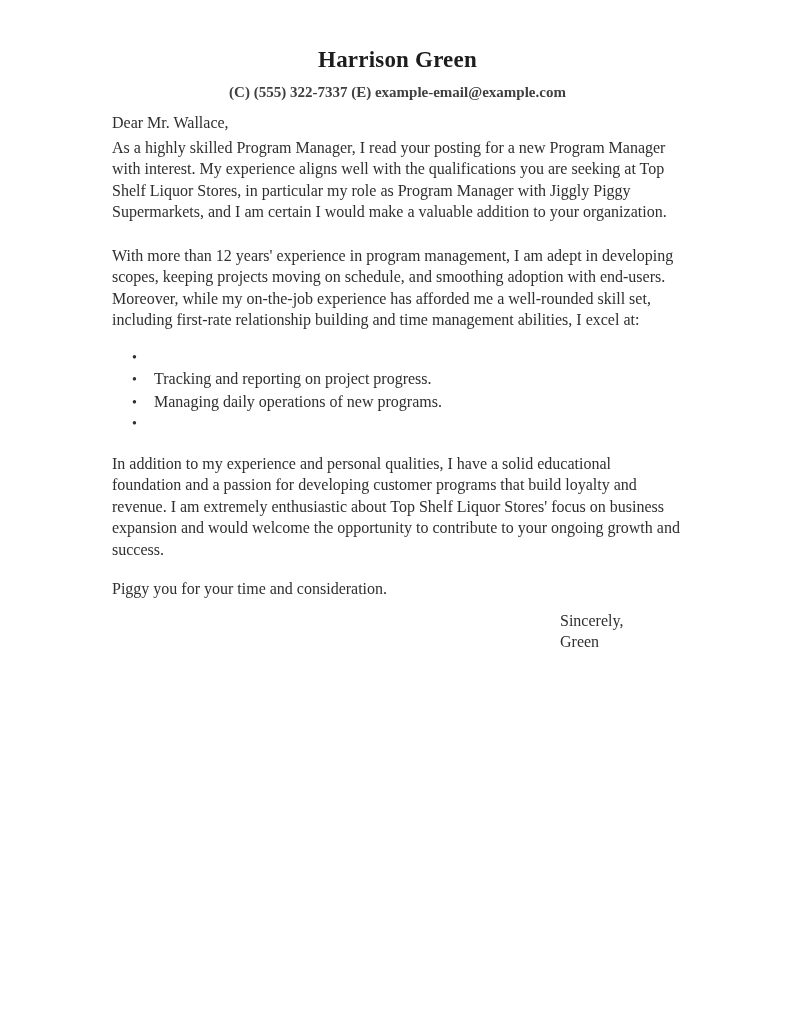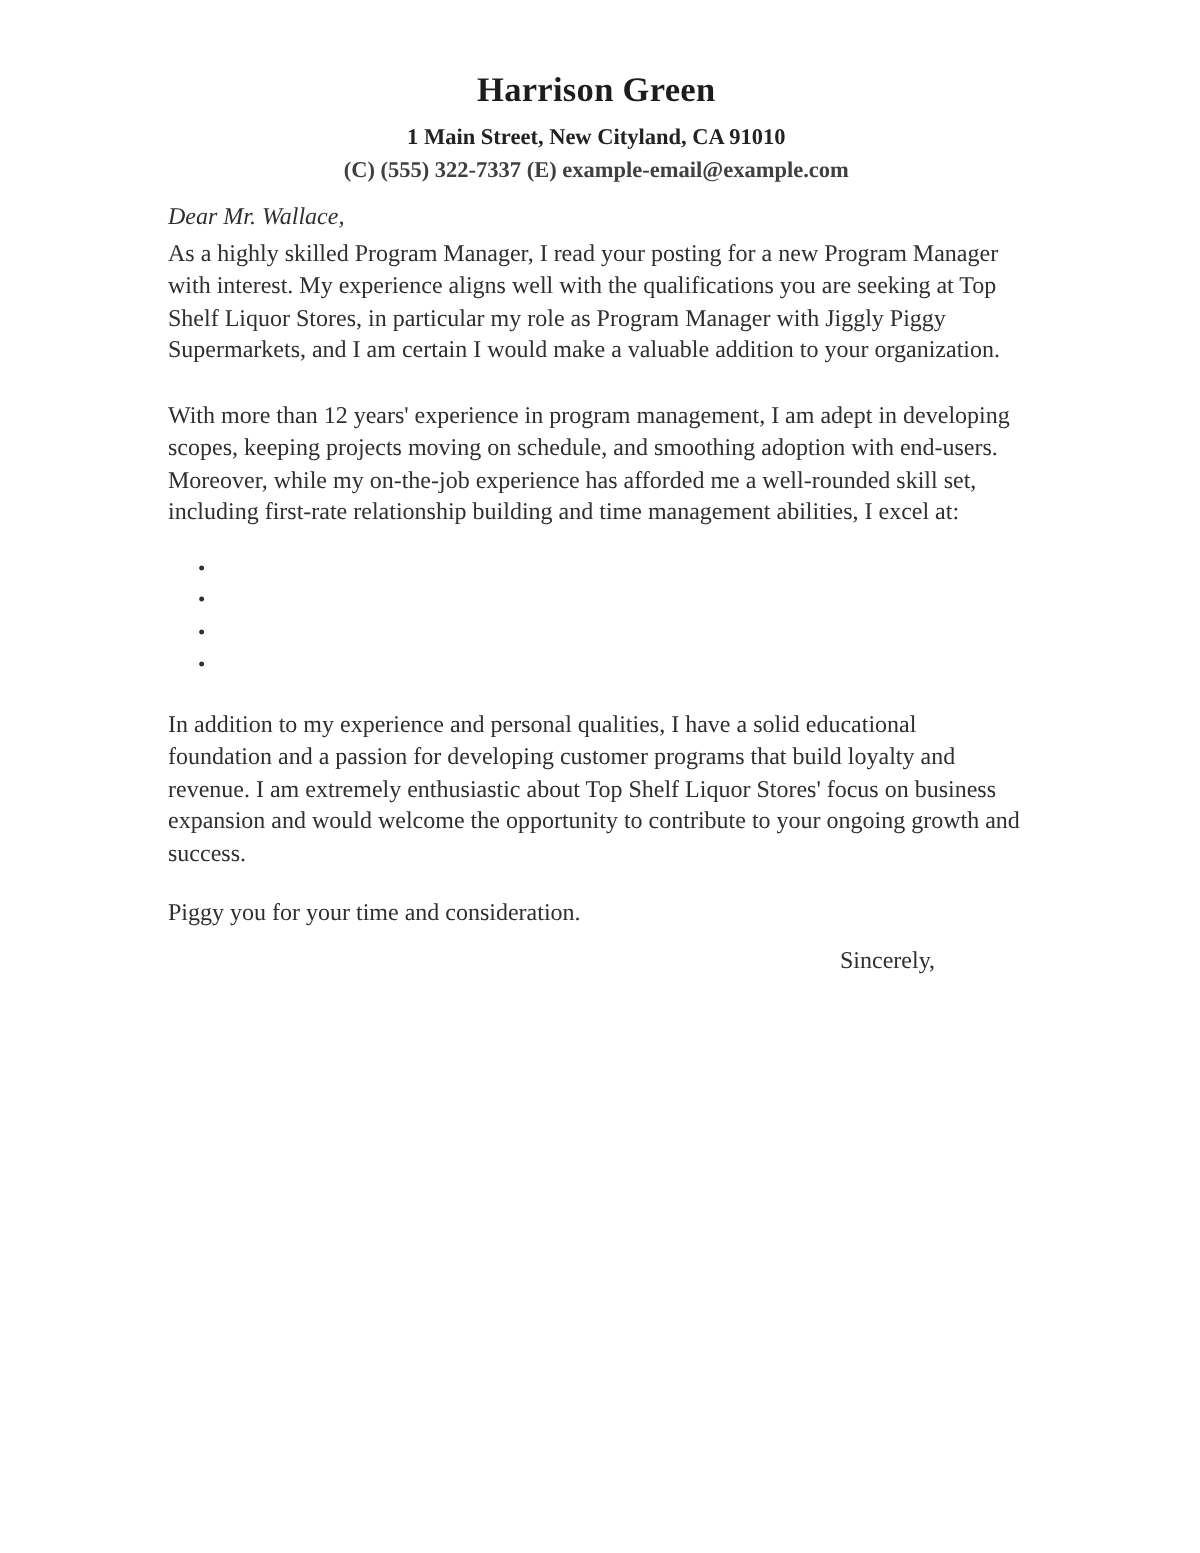--- a/index.html
+++ b/index.html
@@ -43,21 +43,21 @@
     color: #404040;
     line-height: 20px;
     margin: 0 0 10px 0;
   }
   .letter-body p {
     font-size: 16px;
     line-height: 21.5px;
     margin: 0;
     text-align: left;
   }
-  .salutation    { margin: 0 0 3px 0 !important; font-style: italic; }
+  .salutation    { margin: 0 0 3px 0 !important; }
   .para-intro    { margin: 0 0 22px 0 !important; }
   .para-exp     { margin: 0 0 16px 0 !important; }
   .para-edu     { margin: 0 0 18px 0 !important; }
   .para-follow  { margin: 0 0 20px 0 !important; }
   .para-thanks  { margin: 0 0 10px 0 !important; }
   .skills-list {
     list-style: none;
     margin: 0 0 18px 0;
     padding: 0 0 0 20px;
   }
@@ -88,54 +88,56 @@
     margin: 0;
   }
 </style>
 </head>
 <body>
 
 <div class="page">
 
   <header class="letter-head">
     <h1 class="letter-name">Harrison Green</h1>
-    <div class="letter-address">1 Main Street, New Cityland, CA 91010</div>
     <div class="letter-contact">(C) (555) 322-7337 (E) example-email@example.com</div>
   </header>
 
   <main class="letter-body">
 
     <p class="salutation">Dear Mr. Wallace,</p>
 
     <p class="para-intro">As a highly skilled Program Manager, I read your posting for a new Program Manager with interest. My experience aligns well with the qualifications you are seeking at Top Shelf Liquor Stores, in particular my role as Program Manager with Jiggly Piggy Supermarkets, and I am certain I would make a valuable addition to your organization.</p>
 
     <p class="para-exp">With more than 12 years' experience in program management, I am adept in developing scopes, keeping projects moving on schedule, and smoothing adoption with end-users. Moreover, while my on-the-job experience has afforded me a well-rounded skill set, including first-rate relationship building and time management abilities, I excel at:</p>
 
     <ul class="skills-list">
 
         <li>
           <span class="bullet">•</span>
         </li>
 
         <li>
           <span class="bullet">•</span>
+          <span>Tracking and reporting on project progress.</span>
         </li>
 
         <li>
           <span class="bullet">•</span>
+          <span>Managing daily operations of new programs.</span>
         </li>
 
         <li>
           <span class="bullet">•</span>
         </li>
       </ul>
 
     <p class="para-edu">In addition to my experience and personal qualities, I have a solid educational foundation and a passion for developing customer programs that build loyalty and revenue. I am extremely enthusiastic about Top Shelf Liquor Stores' focus on business expansion and would welcome the opportunity to contribute to your ongoing growth and success.</p>
 
 
     <p class="para-thanks">Piggy you for your time and consideration.</p>
 
     <div class="closing-block">
       <p class="closing-valediction">Sincerely,</p>
+      <p class="signature-line">Green</p>
     </div>
 
   </main>
 </div>
 
 </body></html>

